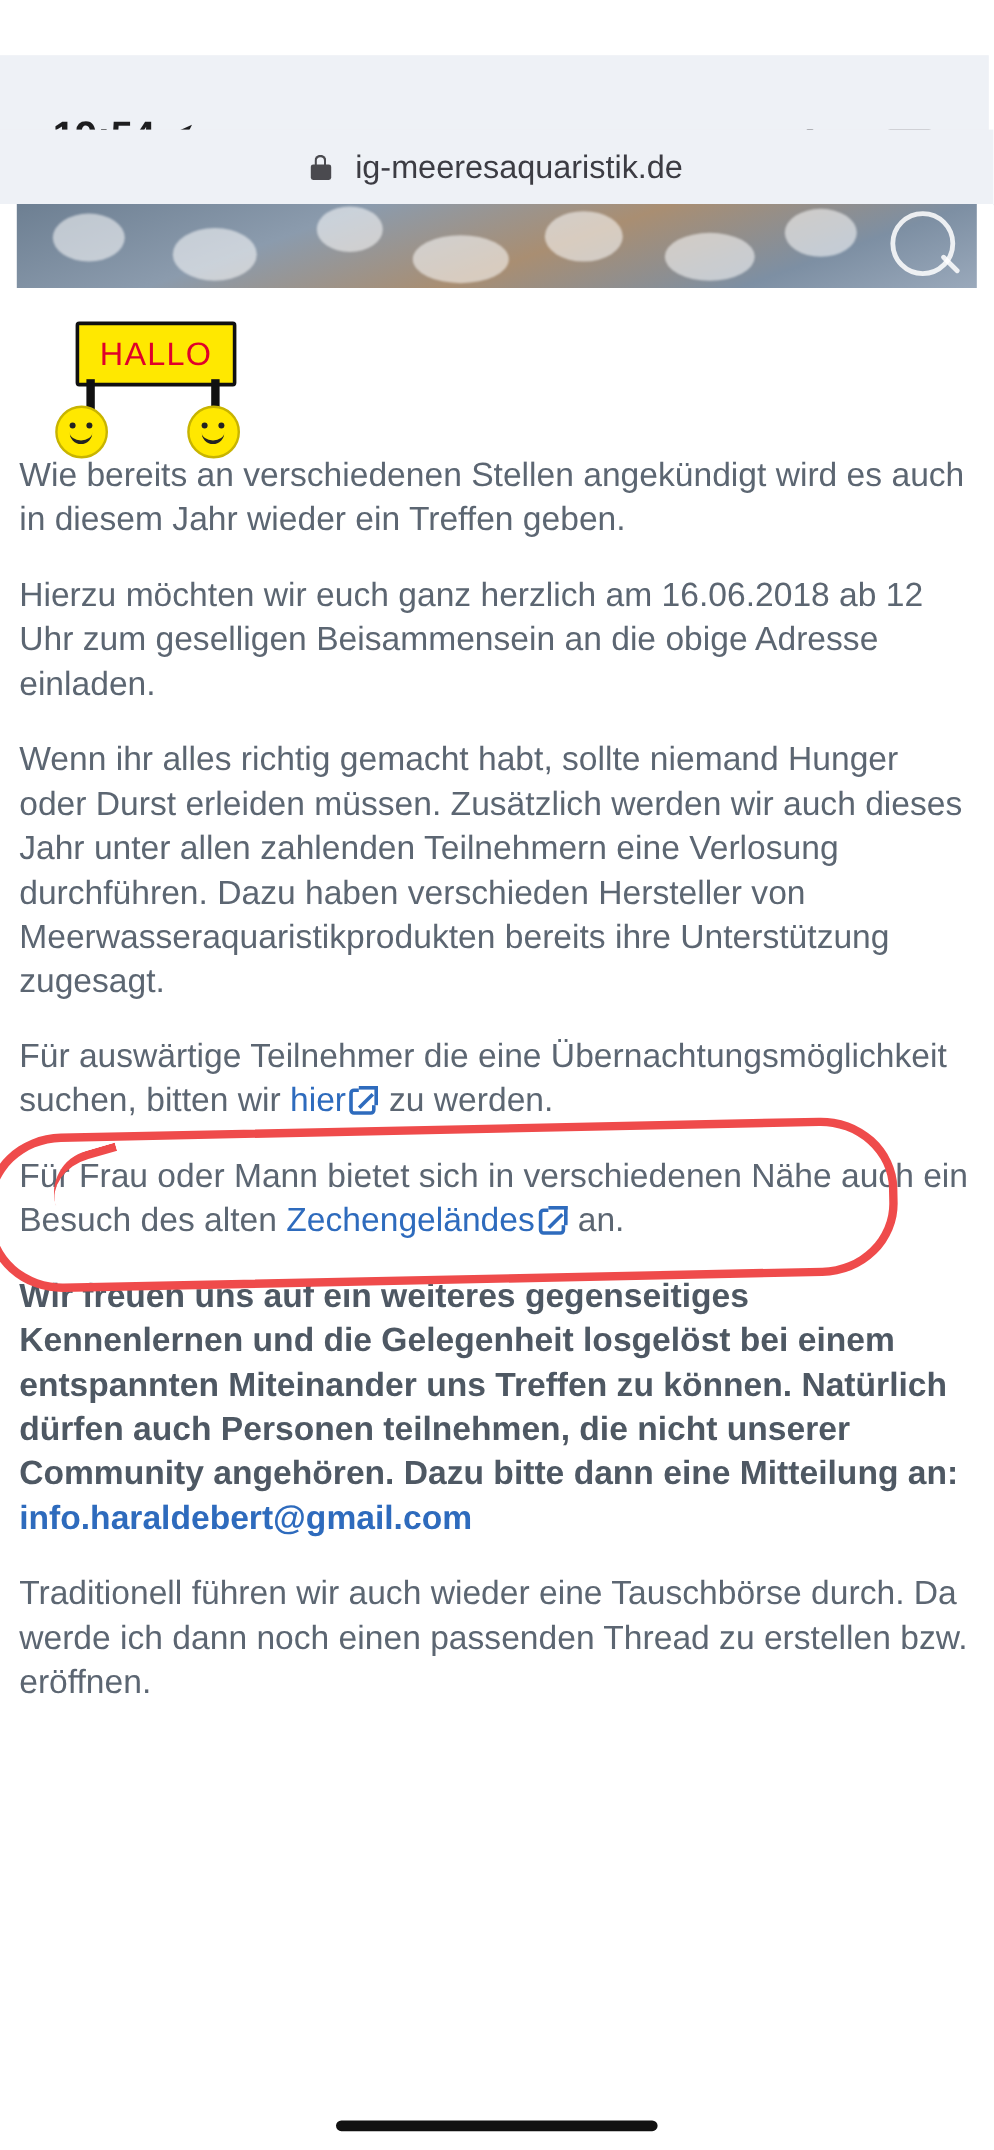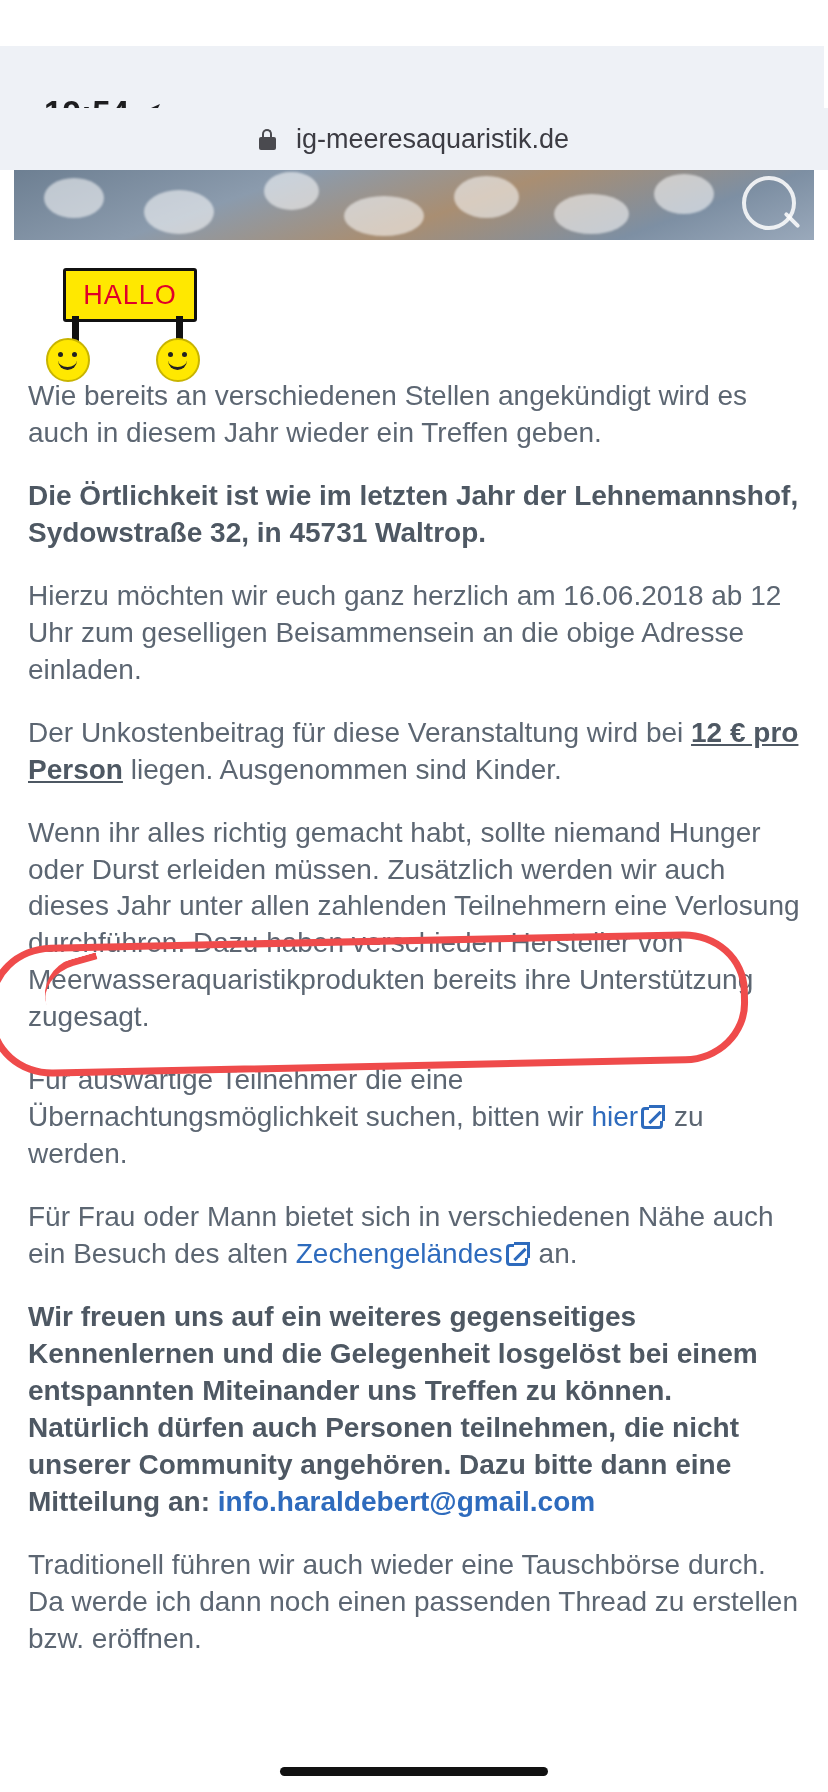--- a/index.html
+++ b/index.html
@@ -237,21 +237,21 @@
     position: absolute;
     left: 10px;
     top: 17px;
     width: 19px;
     height: 10px;
     border-bottom: 3px solid #222;
     border-radius: 0 0 12px 12px;
   }
 
   .content {
-    padding: 0 28px;
+    padding: 0 16px;
   }
   p.para {
     font-size: 28px;
     line-height: 1.32;
     color: #5c6672;
     margin: 0 0 26px 0;
   }
   p.para.bold {
     font-weight: bold;
     color: #4e5863;
@@ -401,25 +401,23 @@
       </div>
     <div class="smiley r">
         <span class="smile-mouth"></span>
       </div>
   </div>
 
   <div class="content">
 
     <p class="para">Wie bereits an verschiedenen Stellen angekündigt wird es auch in diesem Jahr wieder ein Treffen geben.</p>
 
-    <p class="para bold">Die Örtlichkeit ist wie im letzten Jahr der Lehnemannshof, Sydowstraße 32, in 45731 Waltrop.</p>
 
     <p class="para">Hierzu möchten wir euch ganz herzlich am 16.06.2018 ab 12 Uhr zum geselligen Beisammensein an die obige Adresse einladen.</p>
 
-    <p class="para"><span>Der Unkostenbeitrag für diese Veranstaltung wird bei </span><span class="u">12 € pro Person</span><span> liegen. Ausgenommen sind Kinder.</span></p>
 
 
     <p class="para">Wenn ihr alles richtig gemacht habt, sollte niemand Hunger oder Durst erleiden müssen. Zusätzlich werden wir auch dieses Jahr unter allen zahlenden Teilnehmern eine Verlosung durchführen. Dazu haben verschieden Hersteller von Meerwasseraquaristikprodukten bereits ihre Unterstützung zugesagt.</p>
 
     <p class="para"><span>Für auswärtige Teilnehmer die eine Übernachtungsmöglichkeit suchen, bitten wir </span><a class="link" href="#">hier</a><span class="ext-icon"></span><span> zu werden.</span></p>
 
     <p class="para"><span>Für Frau oder Mann bietet sich in verschiedenen Nähe auch ein Besuch des alten </span><a class="link" href="#">Zechengeländes</a><span class="ext-icon"></span><span> an.</span></p>
 
     <p class="para bold"><span>Wir freuen uns auf ein weiteres gegenseitiges Kennenlernen und die Gelegenheit losgelöst bei einem entspannten Miteinander uns Treffen zu können. Natürlich dürfen auch Personen teilnehmen, die nicht unserer Community angehören. Dazu bitte dann eine Mitteilung an: </span><a class="link bold" href="#">info.haraldebert@gmail.com</a></p>
 

